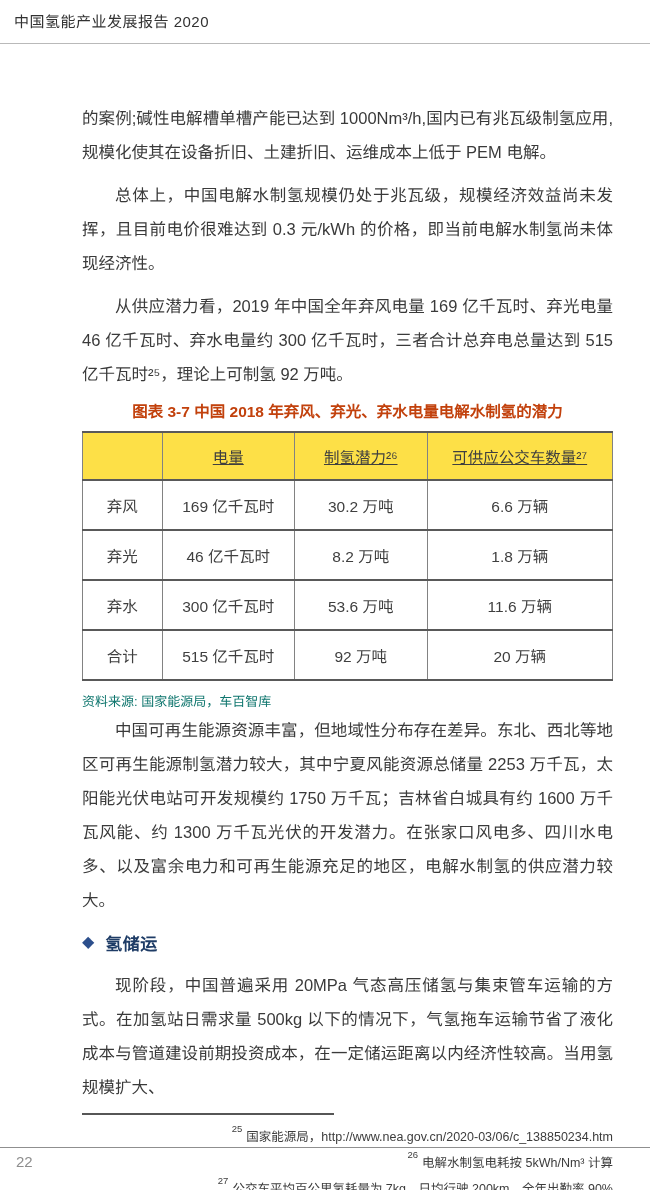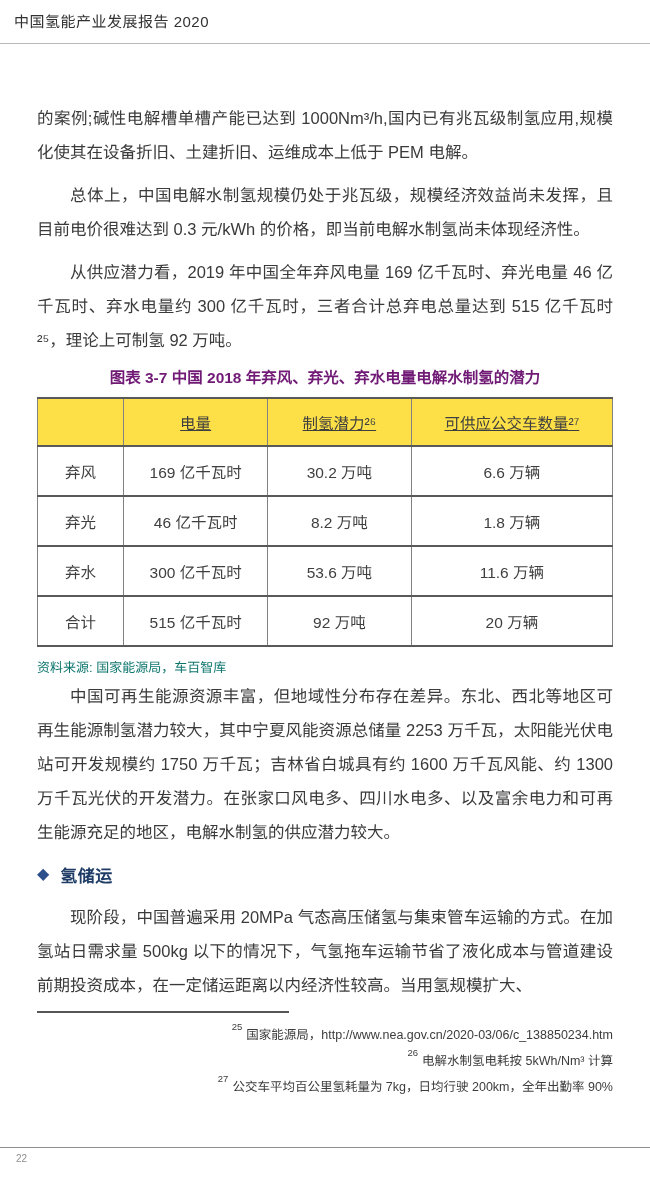--- a/index.html
+++ b/index.html
@@ -6,20 +6,21 @@
   html, body { background: #ffffff; }
   .page {
     position: relative;
     width: 650px;
     height: 1190px;
     margin: 0 auto;
     background: #ffffff;
     font-family: "Liberation Sans", "DejaVu Sans", sans-serif;
     color: #3a3a3a;
     overflow: hidden;
+    padding-left: 45px;
   }
   
   .header-title {
     position: absolute;
     left: 14px;
     top: 10px;
     font-size: 15px;
     color: #323232;
     letter-spacing: 0.5px;
   }
@@ -40,21 +41,21 @@
     color: #3a3a3a;
     margin-bottom: 9px;
   }
   .body-p.no-indent { text-indent: 0; }
   
   .table-caption {
     margin-top: 6px;
     text-align: center;
     font-size: 15.5px;
     font-weight: 600;
-    color: #701a75;
+    color: #c2410c;
     line-height: 24px;
   }
   table.data-table {
     margin-top: 7px;
     width: 100%;
     border-collapse: collapse;
     table-layout: fixed;
   }
   .data-table th, .data-table td {
     border-left: 1px solid #828282;
@@ -125,21 +126,21 @@
     position: absolute;
     left: 0;
     top: 1147px;
     width: 100%;
     border-top: 1px solid #8f8f8f;
   }
   .page-number {
     position: absolute;
     left: 16px;
     top: 1153px;
-    font-size: 10px;
+    font-size: 15px;
     color: #8e8e8e;
   }
 </style>
 </head>
 <body>
 
 <div class="page">
 
   <div class="header-title">中国氢能产业发展报告 2020</div>
   <div class="header-rule"></div>

